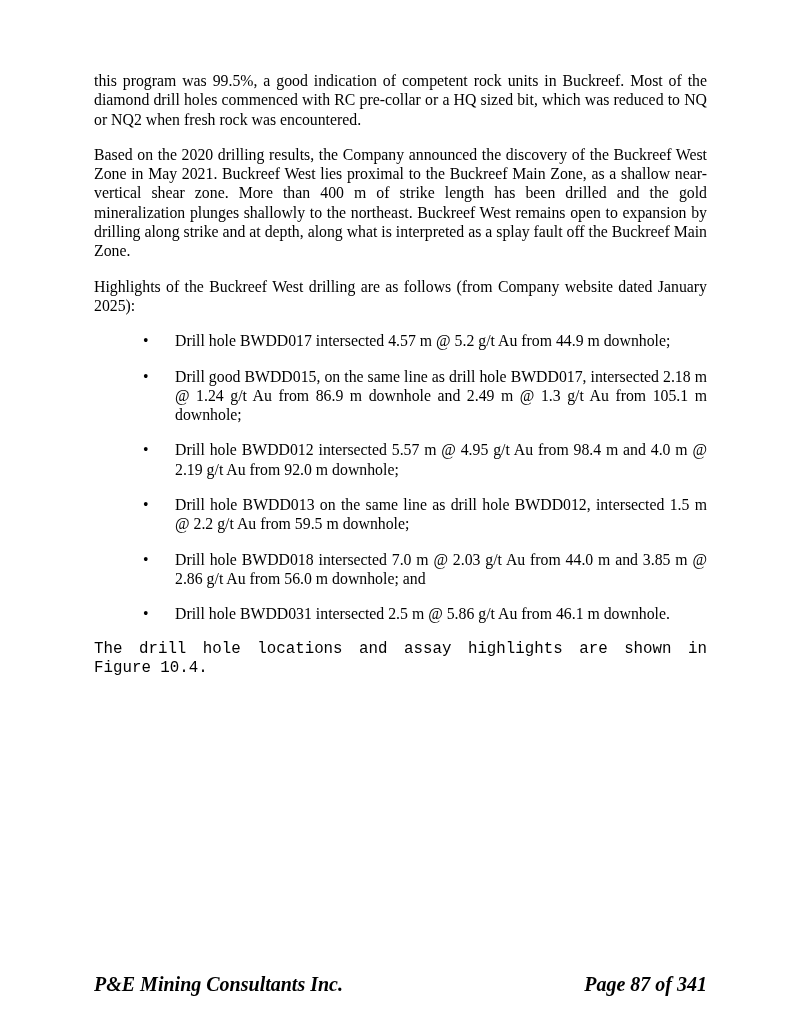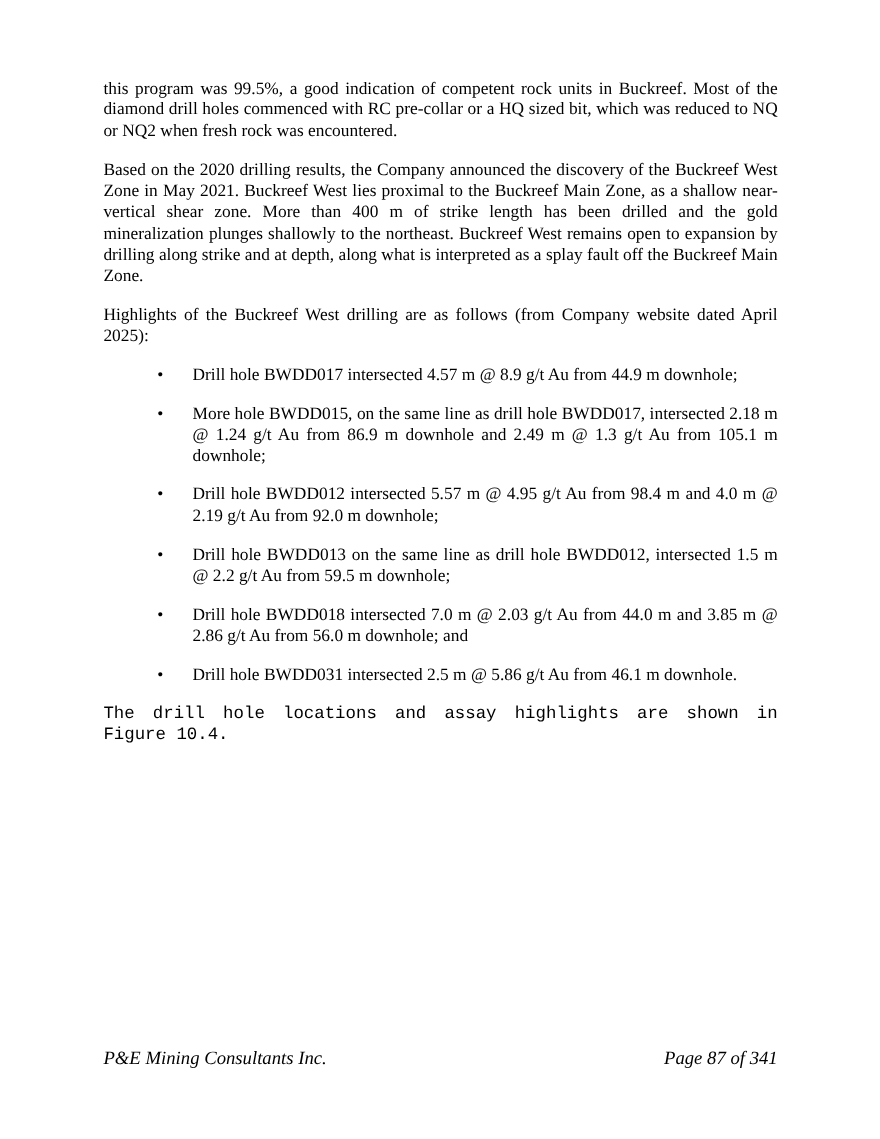--- a/index.html
+++ b/index.html
@@ -51,59 +51,60 @@
       font-weight: normal;
     }
     .closing {
       margin: 0;
       font-family: Liberation Mono, monospace;
     }
     .footer {
       position: absolute;
       left: 94px;
       width: 613px;
-      top: 953px;
-      font-size: 17px;
+      top: 975px;
+      font-size: 20px;
       line-height: 18px;
       font-style: italic;
       display: flex;
       justify-content: space-between;
       align-items: flex-start;
+      font-weight: bold;
     }
     .footer-left div {
       white-space: nowrap;
     }
     .footer-right {
       white-space: nowrap;
       text-align: right;
     }
   </style>
 </head>
 <body>
 
 <div class="page">
 
   <div class="content">
 
     <p>this program was 99.5%, a good indication of competent rock units in Buckreef. Most of the diamond drill holes commenced with RC pre-collar or a HQ sized bit, which was reduced to NQ or NQ2 when fresh rock was encountered.</p>
 
     <p>Based on the 2020 drilling results, the Company announced the discovery of the Buckreef West Zone in May 2021. Buckreef West lies proximal to the Buckreef Main Zone, as a shallow near-vertical shear zone. More than 400 m of strike length has been drilled and the gold mineralization plunges shallowly to the northeast. Buckreef West remains open to expansion by drilling along strike and at depth, along what is interpreted as a splay fault off the Buckreef Main Zone.</p>
 
-    <p>Highlights of the Buckreef West drilling are as follows (from Company website dated April 2025):</p>
+    <p>Highlights of the Buckreef West drilling are as follows (from Company website dated January 2025):</p>
 
     <ul class="highlights-list">
 
       <li>
         <span class="bullet-marker">•</span>
-        <span class="bold-lead">Drill hole BWDD017</span><span> intersected 4.57 m @ 8.9 g/t Au from 44.9 m downhole;</span>
+        <span class="bold-lead">Drill hole BWDD017</span><span> intersected 4.57 m @ 5.2 g/t Au from 44.9 m downhole;</span>
       </li>
 
       <li>
         <span class="bullet-marker">•</span>
-        <span class="bold-lead">More hole BWDD015</span><span>, on the same line as drill hole BWDD017, intersected 2.18 m @ 1.24 g/t Au from 86.9 m downhole and 2.49 m @ 1.3 g/t Au from 105.1 m downhole;</span>
+        <span class="bold-lead">Drill good BWDD015</span><span>, on the same line as drill hole BWDD017, intersected 2.18 m @ 1.24 g/t Au from 86.9 m downhole and 2.49 m @ 1.3 g/t Au from 105.1 m downhole;</span>
       </li>
 
       <li>
         <span class="bullet-marker">•</span>
         <span class="bold-lead">Drill hole BWDD012</span><span> intersected 5.57 m @ 4.95 g/t Au from 98.4 m and 4.0 m @ 2.19 g/t Au from 92.0 m downhole;</span>
       </li>
 
       <li>
         <span class="bullet-marker">•</span>
         <span class="bold-lead">Drill hole BWDD013</span><span> on the same line as drill hole BWDD012, intersected 1.5 m @ 2.2 g/t Au from 59.5 m downhole;</span>

